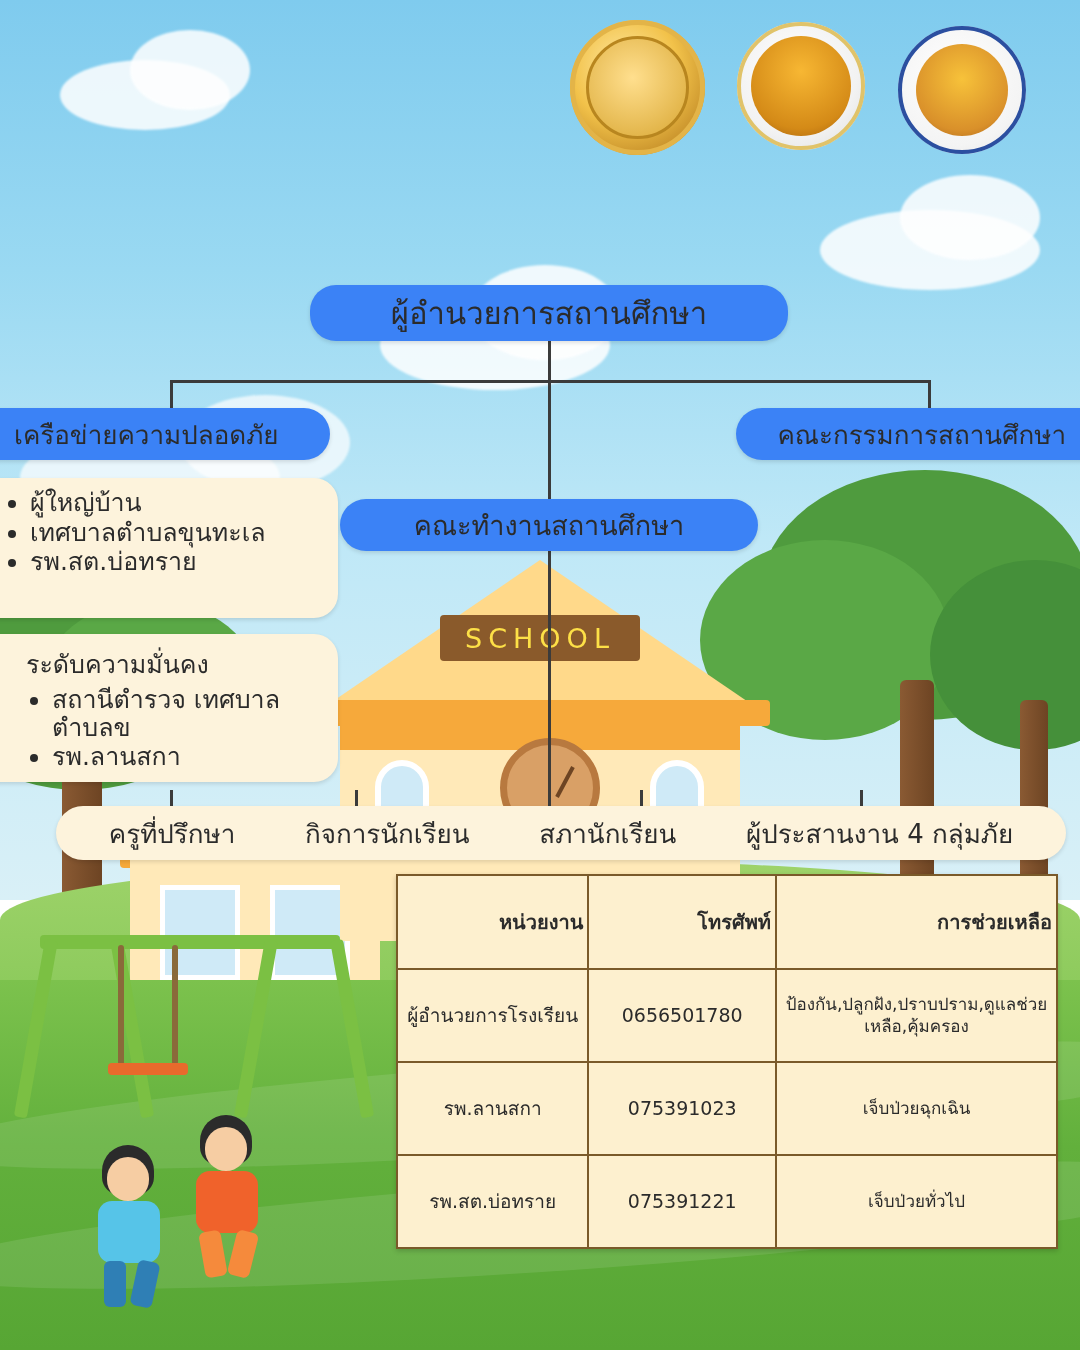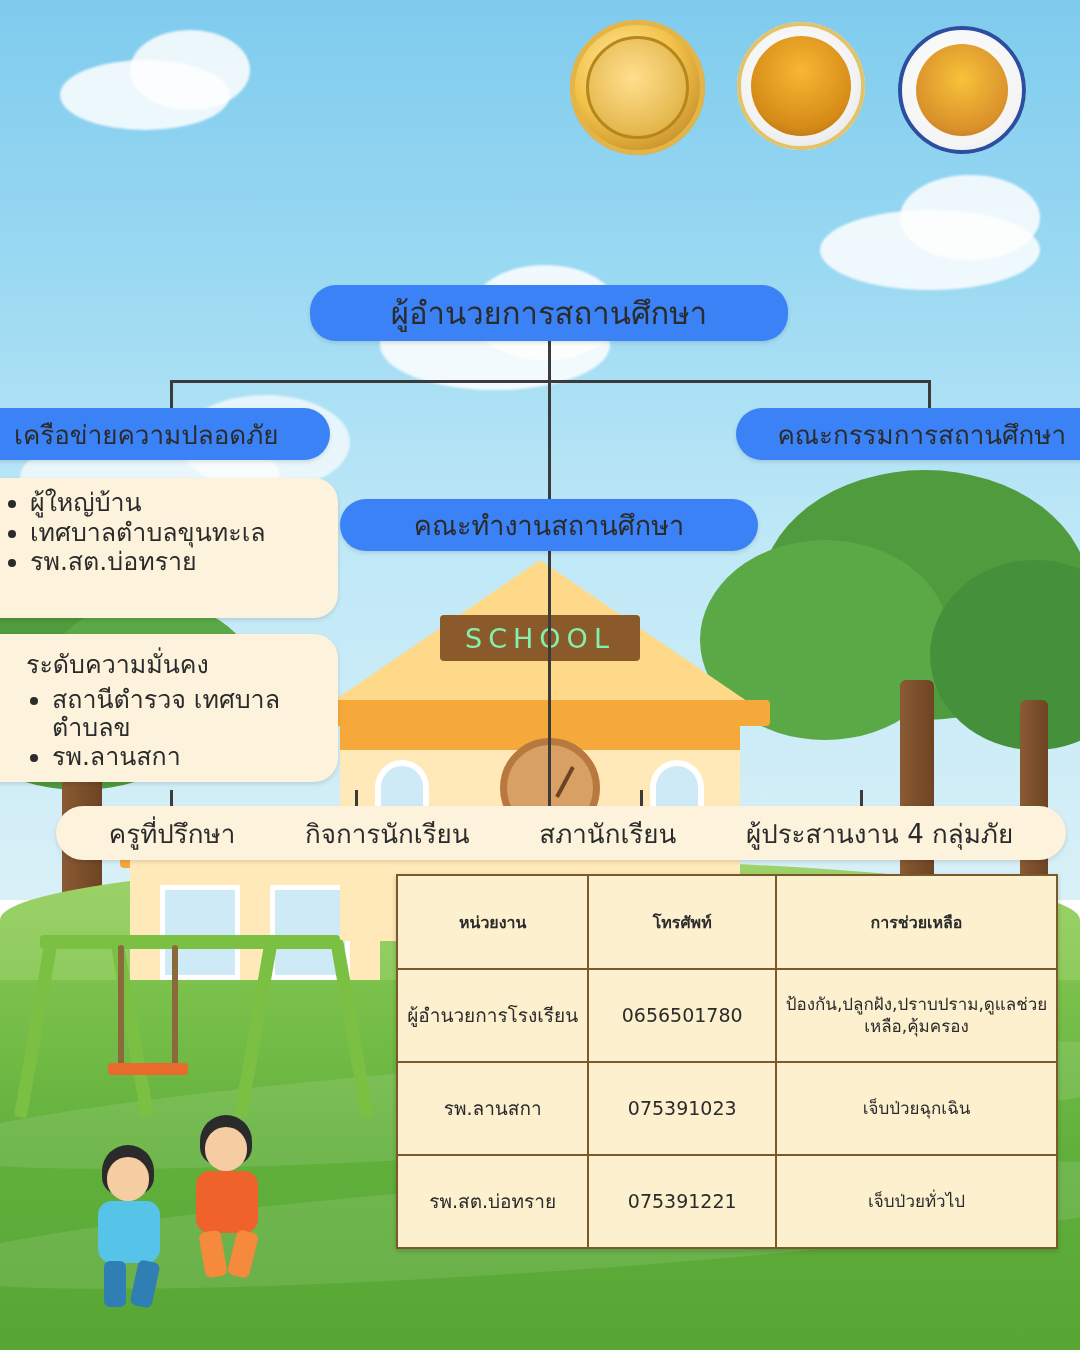--- a/index.html
+++ b/index.html
@@ -39,21 +39,21 @@
   .roof {
     position:absolute; left:0; top:0; width:0; height:0;
     border-left:220px solid transparent; border-right:220px solid transparent;
     border-bottom:150px solid #ffd98a;
   }
   .roof-eave { position:absolute; left:-10px; top:140px; width:460px; height:26px; background:#f6a93b; border-radius:4px;}
   .body-wall { position:absolute; left:20px; top:166px; width:400px; height:215px; background:#ffe9b8; }
   .band { position:absolute; left:20px; top:166px; width:400px; height:24px; background:#f6a93b;}
   .school-sign {
     position:absolute; left:120px; top:55px; width:200px; height:46px; background:#8a5a2b;
-    border-radius:4px; color:#86efac; font-size:27px; letter-spacing:6px;
+    border-radius:4px; color:#fde047; font-size:27px; letter-spacing:6px;
     display:flex; align-items:center; justify-content:center;
     font-family:"DejaVu Sans", sans-serif;
   }
   .win { position:absolute; width:54px; height:92px; background:#cfeaf7; border:6px solid #fff; border-radius:27px 27px 4px 4px;}
   .clock {
     position:absolute; left:180px; top:178px; width:100px; height:100px; border-radius:50%;
     background:#d9a066; border:7px solid #b8793f;
   }
   .clock:after{
     content:""; position:absolute; left:48px; top:18px; width:4px; height:34px; background:#6d4423; transform-origin:bottom center; transform:rotate(28deg);
@@ -101,21 +101,21 @@
 
   table.contacts {
     position:absolute; left:396px; top:874px; width:662px;
     border-collapse:collapse; background:#fdf0cf;
     box-shadow:0 2px 5px rgba(0,0,0,.18);
   }
   table.contacts th, table.contacts td {
     border:2px solid #7a5a2a; text-align:center; color:#2b2b2b;
     padding:6px 4px;
   }
-  table.contacts th { font-size:16px; font-weight:bold; height:94px; }
+  table.contacts th { font-size:20px; font-weight:bold; height:94px;text-align:right; }
   table.contacts td { font-size:19px; height:93px; line-height:1.25; }
   table.contacts td.help { font-size:17px; }
 </style>
 </head>
 <body>
 
 <div id="scene">
   <div class="sky"></div>
 
   <div class="cloud" style="left:60px;  top:60px;  width:170px; height:70px;"></div>

